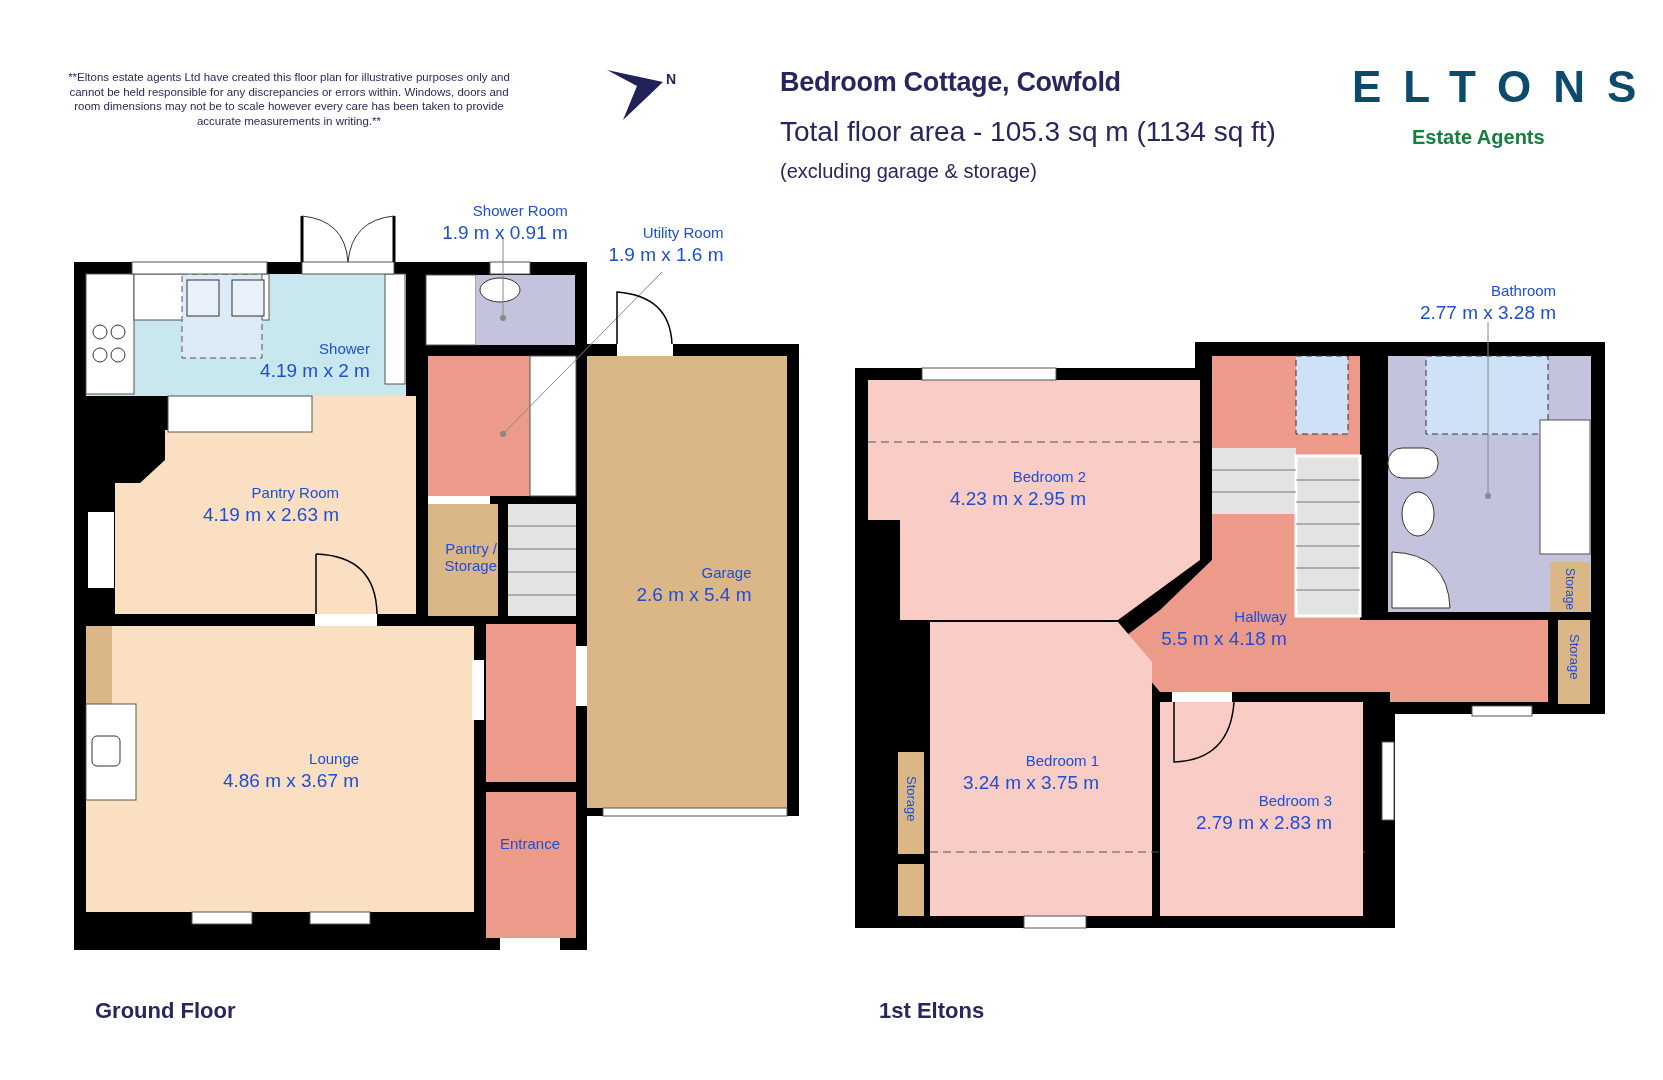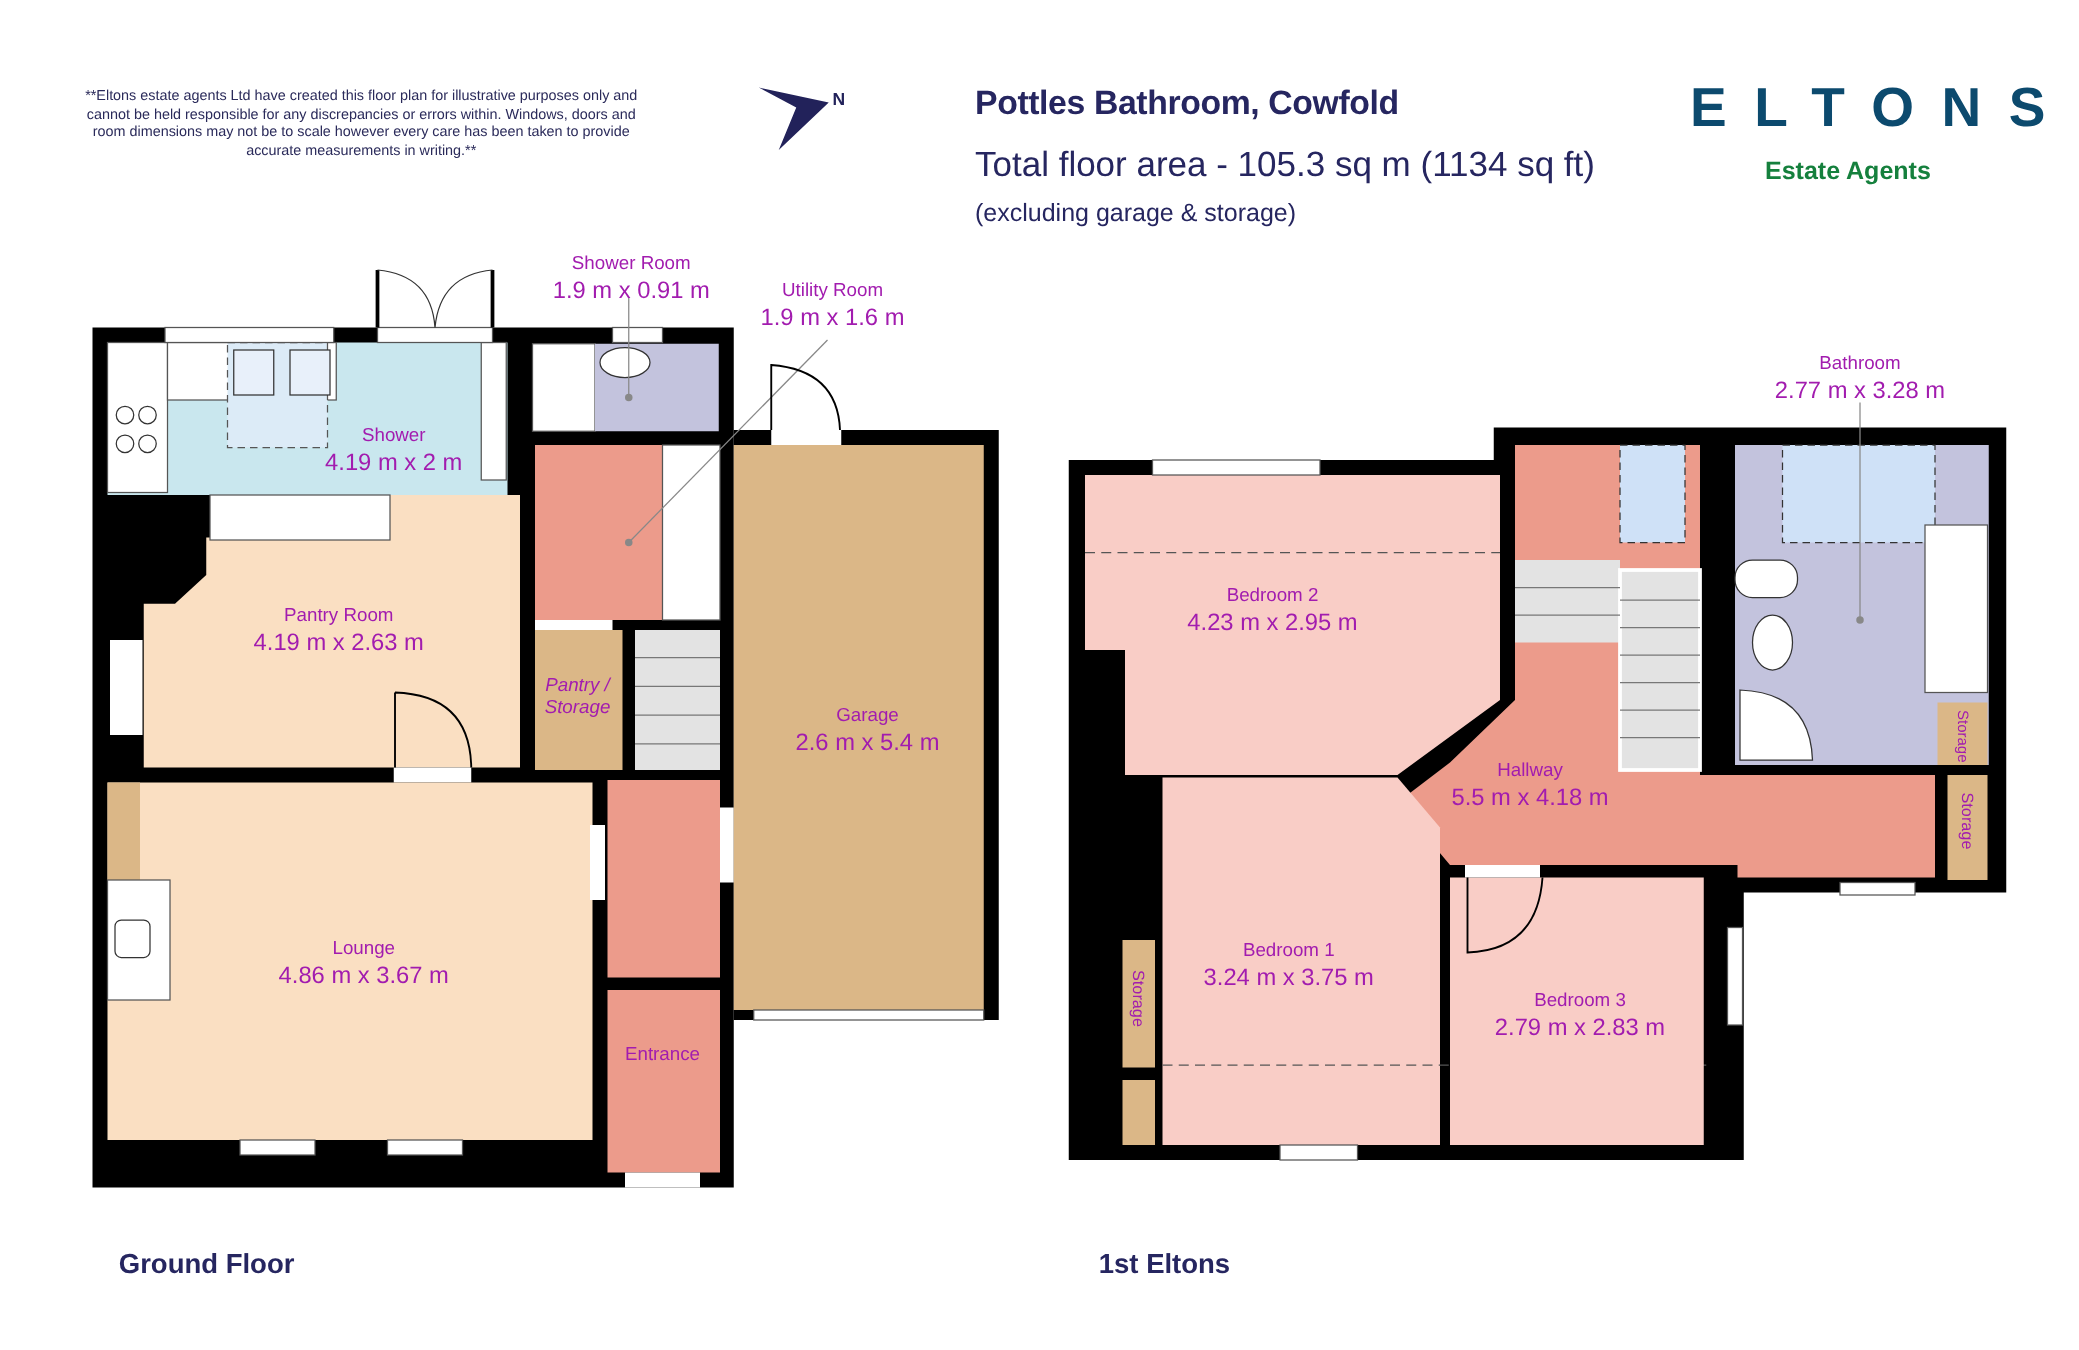--- a/index.html
+++ b/index.html
@@ -10,35 +10,35 @@
                 text-align:center; color:#2a2a5a; }
   .compass { left:605px; top:68px; width:60px; height:56px; }
   .compass-n { left:666px; top:71px; font-size:14px; font-weight:bold; color:#22225a; }
   .title { left:780px; top:67px; font-size:27px; font-weight:bold; color:#262660; letter-spacing:-0.3px; }
   .area { left:780px; top:116px; font-size:28px; color:#262660; }
   .excl { left:780px; top:160px; font-size:20px; color:#262660; }
   .logo { left:1352px; top:62px; font-size:44px; letter-spacing:22px; font-weight:bold; color:#0c4a6e; }
   .logo-sub { left:1412px; top:126px; font-size:20px; font-weight:bold; color:#15803d; }
   .floor-label { font-size:22px; font-weight:bold; color:#262660;margin-left:19px; }
   .plan { left:0; top:0; width:1663px; height:1080px; }
-  .rlabel { position:absolute; text-align:center; color:#a21caf; transform:translateX(-50%); white-space:nowrap; }
+  .rlabel { position:absolute; text-align:right; color:#1d4ed8; transform:translateX(-50%); white-space:nowrap; }
   .rname { font-size:15px; display:block; }
   .rdim { font-size:19px; display:block; margin-top:3px; }
 </style>
 </head>
 <body>
 
 <div class="abs disclaimer">**Eltons estate agents Ltd have created this floor plan for illustrative purposes only and cannot be held responsible for any discrepancies or errors within. Windows, doors and room dimensions may not be to scale however every care has been taken to provide accurate measurements in writing.**</div>
 
 <svg class="abs compass" viewBox="0 0 60 56">
   <polygon points="2,2 58,14 18,52 32,18" fill="#22225a"></polygon>
 </svg>
 <div class="abs compass-n">N</div>
 
-<div class="abs title">Pottles Bathroom, Cowfold</div>
+<div class="abs title">Bedroom Cottage, Cowfold</div>
 <div class="abs area">Total floor area - 105.3  sq m (1134 sq ft)</div>
 <div class="abs excl">(excluding garage &amp; storage)</div>
 
 <div class="abs logo">ELTONS</div>
 <div class="abs logo-sub">Estate Agents</div>
 
 <svg class="abs plan" viewBox="0 0 1663 1080">
   <g>
 
     <rect x="74" y="262" width="513" height="688" fill="#000"></rect>
@@ -167,21 +167,21 @@
   <span class="rdim">1.9 m x 0.91 m</span>
 </div>
 <div class="rlabel" style="left:666px; top:224px;">
   <span class="rname">Utility Room</span>
   <span class="rdim">1.9 m x 1.6 m</span>
 </div>
 <div class="rlabel" style="left:271px; top:484px;">
   <span class="rname">Pantry Room</span>
   <span class="rdim">4.19 m x 2.63 m</span>
 </div>
-<div class="rlabel" style="left:462px; top:540px; width:70px; white-space:normal;font-style:italic;">
+<div class="rlabel" style="left:462px; top:540px; width:70px; white-space:normal;">
   <span class="rname">Pantry / Storage</span>
 </div>
 <div class="rlabel" style="left:694px; top:564px;">
   <span class="rname">Garage</span>
   <span class="rdim">2.6 m x 5.4 m</span>
 </div>
 <div class="rlabel" style="left:291px; top:750px;">
   <span class="rname">Lounge</span>
   <span class="rdim">4.86 m x 3.67 m</span>
 </div>

